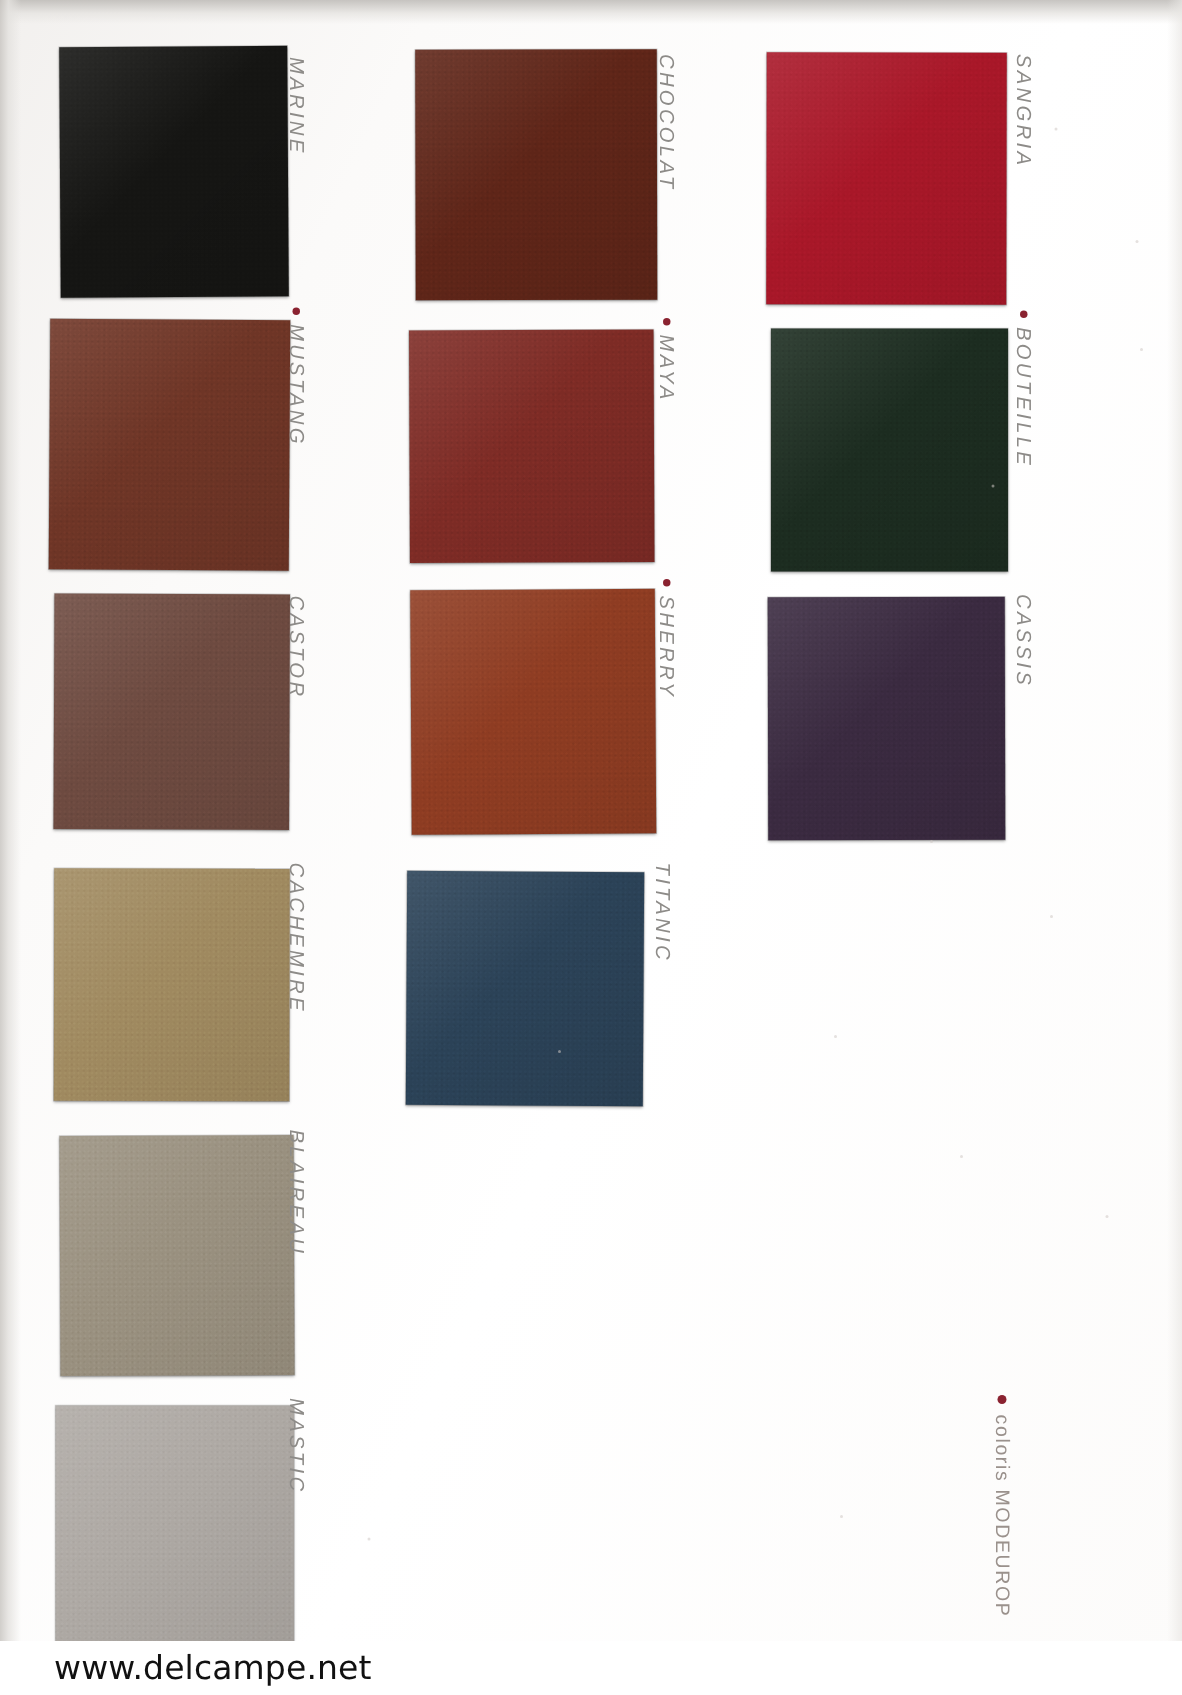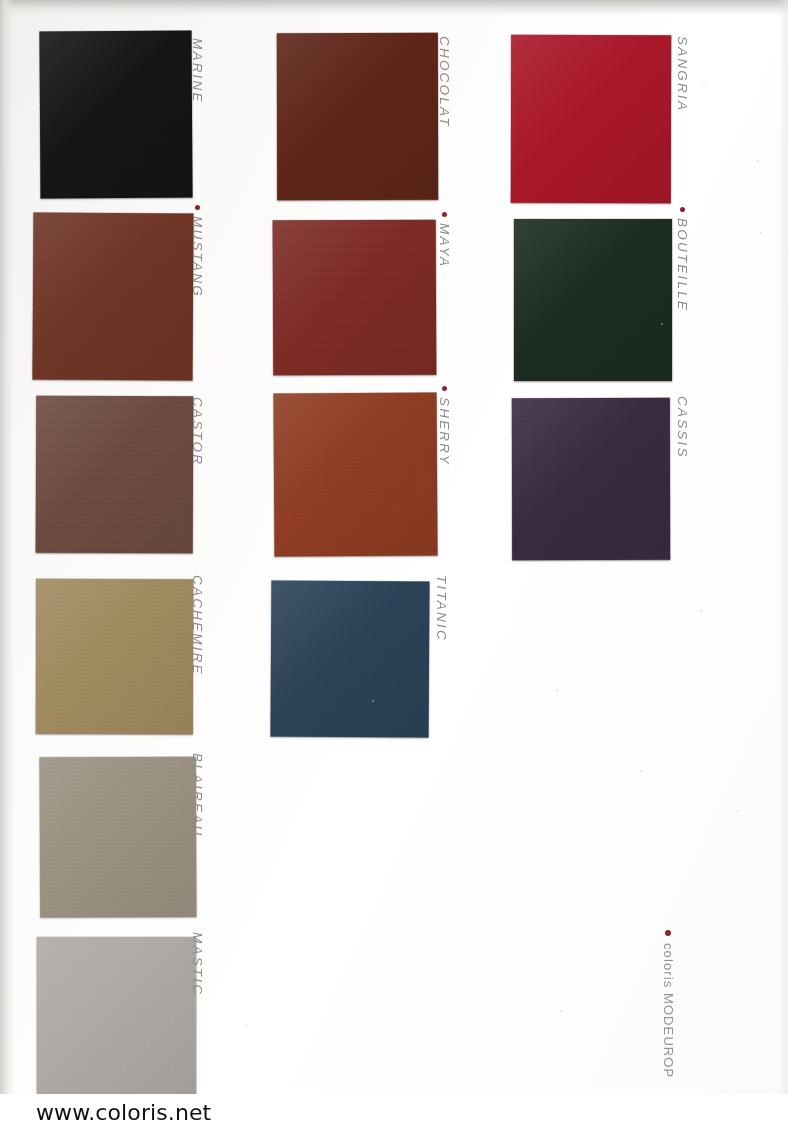--- a/index.html
+++ b/index.html
@@ -232,14 +232,14 @@
   </div>
 
 <div id="brand-mark">
   <span id="brand-bullet" style="background: rgb(138, 34, 48);"></span>
   <span id="brand-text" style="color: rgb(154, 145, 140);">coloris MODEUROP</span>
 </div>
 
 <div id="seller-id">fifi50</div>
 
 <div id="watermark-bar">
-  <span id="watermark-text" style="color: rgb(17, 17, 17);">www.coloris.net</span>
+  <span id="watermark-text" style="color: rgb(17, 17, 17);">www.delcampe.net</span>
 </div>
 
 </body></html>

